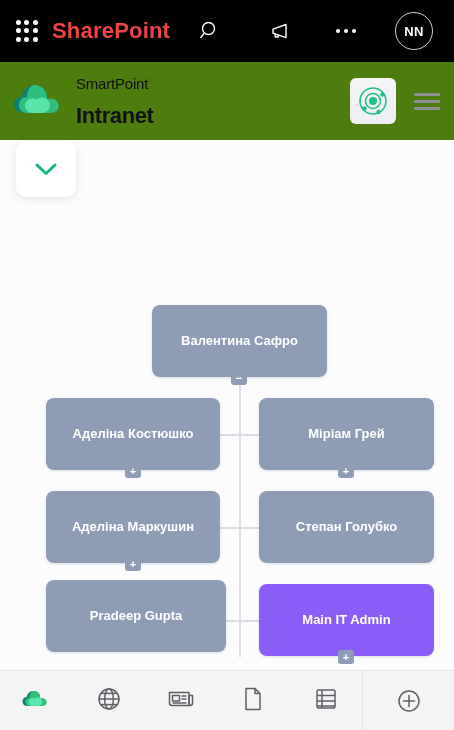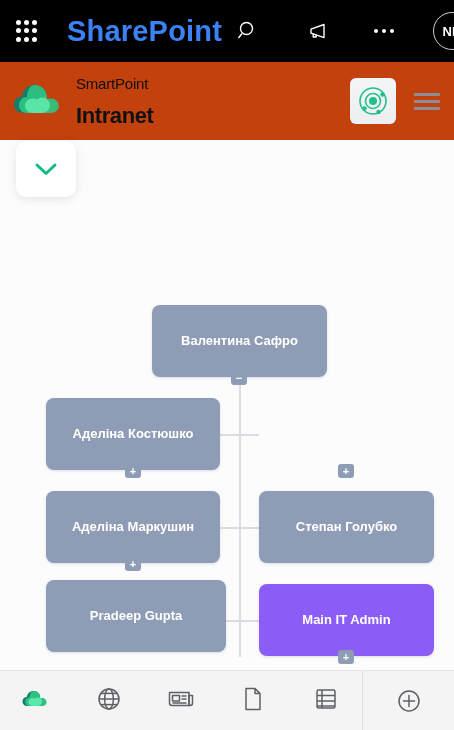--- a/index.html
+++ b/index.html
@@ -13,36 +13,36 @@
 
   
   .suite-bar {
     position: absolute; top: 0; left: 0; width: 454px; height: 62px;
     background: #000000; display: flex; align-items: center;
   }
   .waffle { width: 26px; height: 26px; margin-left: 14px; display: grid;
     grid-template-columns: repeat(3, 1fr); grid-template-rows: repeat(3, 1fr);
     gap: 3px; padding: 2px; cursor: pointer; }
   .waffle i { display: block; width: 5px; height: 5px; border-radius: 50%; background: #ffffff; }
-  .suite-title { color: #3b82f6; font-size: 29px; font-weight: bold; margin-left: 28px;
+  .suite-title { color: #ef4444; font-size: 22px; font-weight: bold; margin-left: 12px;
     letter-spacing: .2px; white-space: nowrap; }
   .suite-actions { margin-left: auto; display: flex; align-items: center; gap: 16px; padding-right: 14px; }
   .sa { width: 52px; height: 52px; display: flex; align-items: center; justify-content: center; cursor: pointer; }
   .avatar-ring {
     width: 38px; height: 38px; border-radius: 50%; border: 1.4px solid #cfcfcf;
     display: flex; align-items: center; justify-content: center;
     color: #ffffff; font-size: 13px; font-weight: bold; letter-spacing: .3px; cursor: pointer;
   }
   .dots3 { display: flex; gap: 4px; align-items: center; }
   .dots3 i { width: 4px; height: 4px; border-radius: 50%; background: #ffffff; display: block; }
 
   
   .site-bar {
     position: absolute; top: 62px; left: 0; width: 454px; height: 78px;
-    background: #c2410c; display: flex; align-items: center;
+    background: #4d7c0f; display: flex; align-items: center;
   }
   .brand { display: flex; align-items: center; margin-left: 12px; }
   .brand-mark { width: 56px; height: 44px; flex: 0 0 auto; }
   .brand-text { margin-left: 8px; line-height: 1.0; }
   .brand-top { font-size: 15px; font-weight: normal; color: #111111; letter-spacing: -.2px; display: block; }
   .brand-bottom { font-size: 22px; font-weight: bold; color: #111111; letter-spacing: -.4px; display: block; margin-top: 14px; }
   .site-right { margin-left: auto; display: flex; align-items: center; padding-right: 14px; gap: 18px; }
   .atom-chip {
     width: 46px; height: 46px; border-radius: 6px;
     background: linear-gradient(180deg,#f4f5f7 0%, #eceef1 100%);
@@ -180,20 +180,21 @@
     <div class="conn" style="left:220px; top:234px; width:39px; height:1.5px;"></div>
     <div class="conn" style="left:220px; top:327px; width:39px; height:1.5px;"></div>
     <div class="conn" style="left:220px; top:420px; width:39px; height:1.5px;"></div>
 
     <div class="node slate" style="left:152px; top:105px; width:175px; height:72px;">Валентина Сафро</div>
     <div class="toggle" style="left:231px; top:171px;">−</div>
 
     <div class="node slate" style="left:46px; top:198px; width:174px; height:72px;">Аделіна Костюшко</div>
     <div class="toggle" style="left:125px; top:264px;">+</div>
 
+    <div class="node slate" style="left:259px; top:198px; width:175px; height:72px;">Міріам Грей</div>
     <div class="toggle" style="left:338px; top:264px;">+</div>
 
     <div class="node slate" style="left:46px; top:291px; width:174px; height:72px;">Аделіна Маркушин</div>
     <div class="toggle" style="left:125px; top:357px;">+</div>
 
     <div class="node slate" style="left:259px; top:291px; width:175px; height:72px;">Степан Голубко</div>
 
     <div class="node slate" style="left:46px; top:380px; width:180px; height:72px;">Pradeep Gupta</div>
 
     <div class="node accent" style="left:259px; top:384px; width:175px; height:72px;">Main IT Admin</div>

